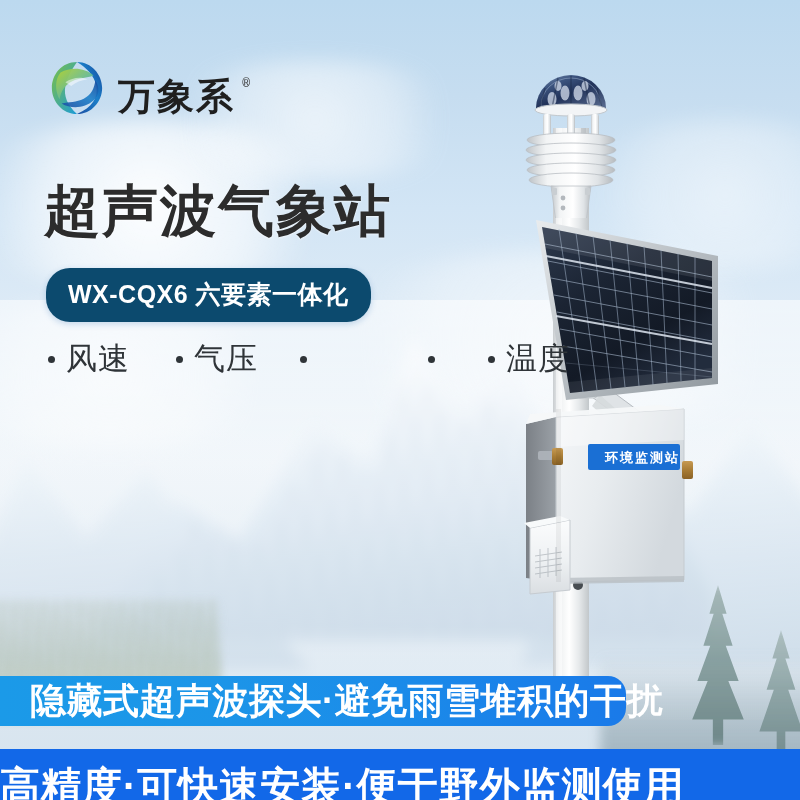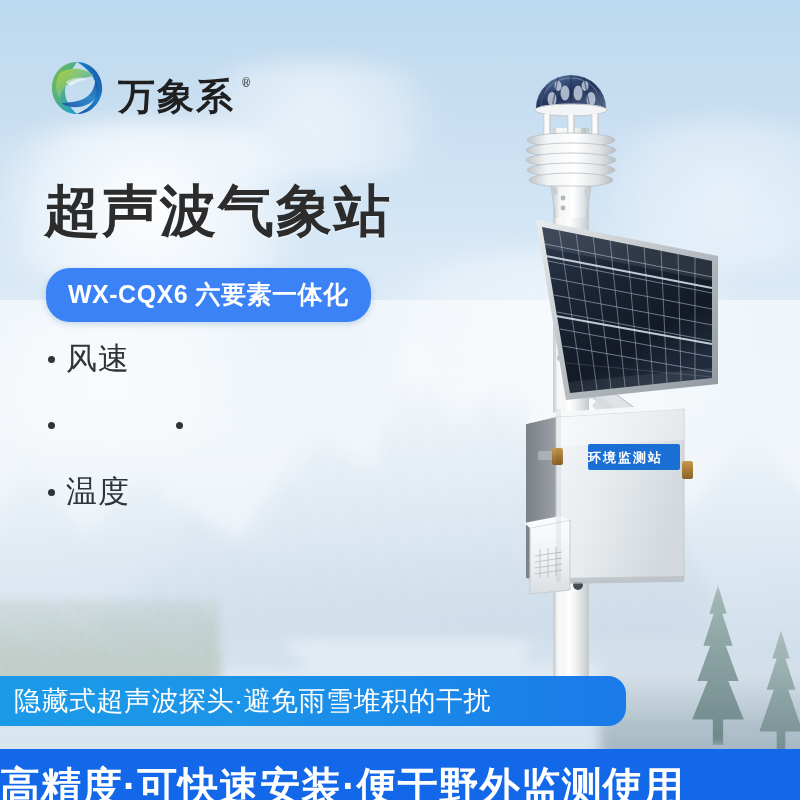--- a/index.html
+++ b/index.html
@@ -141,34 +141,34 @@
     font-size:56px; font-weight:bold;
     color:#2c2c2c;
     letter-spacing:2px;
     line-height:1.12;
     text-shadow:0 1px 2px rgba(255,255,255,.6);
   }
 
   
   .pill {
     position:absolute; left:46px; top:268px;
-    background:#3b82f6;
+    background:#0c4a6e;
     color:#fff;
     border-radius:24px;
     padding:10px 22px 11px 22px;
     font-size:25px; font-weight:bold;
     letter-spacing:.5px;
     white-space:nowrap;
     box-shadow:0 2px 6px rgba(20,90,170,.22);
   }
 
   
   .features {
     position:absolute; left:48px; top:338px;
-    display:flex; flex-direction:column; gap:42px;
+    display:flex; flex-direction:row; gap:42px;
   }
   .feat-row { display:flex; align-items:center; }
   .feat-item {
     display:flex; align-items:center;
     font-size:31px; color:#2f3438;
     letter-spacing:1px;
     white-space:nowrap;
   }
   .feat-item .dot {
     width:7px; height:7px; border-radius:50%;
@@ -184,22 +184,22 @@
   
   .banner-top {
     position:absolute; left:0; top:676px;
     width:626px; height:50px;
     background:linear-gradient(90deg,#1b9ae8 0%,#1c95e8 35%,#1b8ce9 62%,#1a80e9 85%,#1a7ae9 100%);
     border-top-right-radius:18px;
     border-bottom-right-radius:18px;
     display:flex; align-items:center;
   }
   .banner-top span {
-    color:#fff; font-size:27px; font-weight:normal;
-    letter-spacing:.5px; padding-left:14px;
+    color:#fff; font-size:36px; font-weight:bold;
+    letter-spacing:.5px; padding-left:30px;
     white-space:nowrap;
   }
   .banner-bottom {
     position:absolute; left:0; top:726px;
     width:800px; height:74px;
     background:#1268e8;
     display:flex; align-items:center; justify-content:flex-start;margin-top:23px;
   }
   .banner-bottom span {
     color:#fff; font-size:40px; font-weight:bold;
@@ -412,21 +412,21 @@
         <line x1="535" y1="574" x2="562" y2="570"></line>
         <line x1="540" y1="549" x2="540" y2="578"></line>
         <line x1="548" y1="548" x2="548" y2="577"></line>
         <line x1="556" y1="547" x2="556" y2="576"></line>
       </g>
 
       <rect x="556" y="409" width="5" height="173" fill="#000000" opacity=".05"></rect>
     </g>
   </svg>
 
-  <div style="position:absolute;left:588px;top:444px;width:92px;height:26px;display:flex;align-items:center;justify-content:flex-start;">
+  <div style="position:absolute;left:588px;top:444px;width:92px;height:26px;display:flex;align-items:center;justify-content:flex-end;">
     <span style="color:#fff;font-size:13px;font-weight:bold;letter-spacing:2px;line-height:1;">环境监测站</span>
   </div>
 
   <div class="logo">
     <svg class="logo-mark" viewBox="0 0 60 60">
       <defs>
         <linearGradient id="lgA" x1="0" y1="0" x2="1" y2="1">
           <stop offset="0%" stop-color="#7ec143"></stop>
           <stop offset="100%" stop-color="#1b9bd8"></stop>
         </linearGradient>
@@ -455,20 +455,24 @@
   <div class="headline">超声波气象站</div>
 
   <div class="pill">WX-CQX6  六要素一体化</div>
 
   <div class="features">
     <div class="feat-row">
       <div class="feat-item feat-col-a">
         <span class="dot"></span>
         <span>风速</span>
       </div>
+      <div class="feat-item">
+        <span class="dot"></span>
+        <span>气压</span>
+      </div>
     </div>
     <div class="feat-row">
       <div class="feat-item feat-col-a">
         <span class="dot"></span>
       </div>
       <div class="feat-item">
         <span class="dot"></span>
       </div>
     </div>
     <div class="feat-row">

